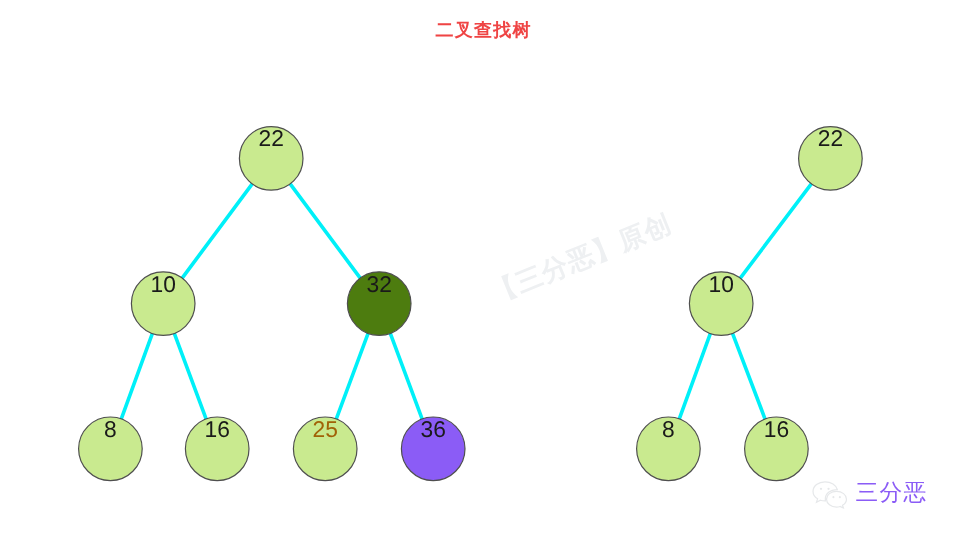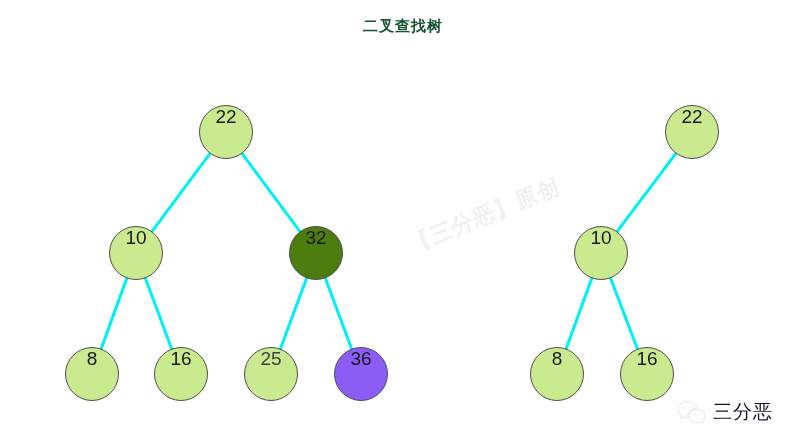--- a/index.html
+++ b/index.html
@@ -19,21 +19,21 @@
     overflow: hidden;
   }
   #title {
     position: absolute;
     left: 0;
     top: 17px;
     width: 806px;
     text-align: center;
     font-size: 15px;
     font-weight: bold;
-    color: #14532d;
+    color: #ef4444;
     letter-spacing: 1px;
     line-height: 18px;
     user-select: none;
   }
   #edge-layer {
     position: absolute;
     left: 0;
     top: 0;
     width: 806px;
     height: 444px;
@@ -74,21 +74,21 @@
     position: absolute;
     left: 676px;
     top: 400px;
     display: flex;
     align-items: center;
     gap: 7px;
     user-select: none;
   }
   #brand-name {
     font-size: 19px;
-    color: #0f172a;
+    color: #8b5cf6;
     letter-spacing: 1px;
     line-height: 20px;
   }
   #wechat-icon {
     width: 30px;
     height: 24px;
     display: block;
   }
 </style>
 </head>
@@ -119,21 +119,21 @@
       </div>
       <div class="node" style="left: 316px; top: 253px; background: #4d7c0f; border-color: rgb(79, 79, 79); color: rgb(26, 26, 26);">
         <span>32</span>
       </div>
       <div class="node" style="left: 92px; top: 374px; background: rgb(201, 234, 143); border-color: rgb(79, 79, 79); color: rgb(26, 26, 26);">
         <span>8</span>
       </div>
       <div class="node" style="left: 181px; top: 374px; background: rgb(201, 234, 143); border-color: rgb(79, 79, 79); color: rgb(26, 26, 26);">
         <span>16</span>
       </div>
-      <div class="node" style="left: 271px; top: 374px; background: rgb(201, 234, 143); border-color: rgb(79, 79, 79); color: #404040;">
+      <div class="node" style="left: 271px; top: 374px; background: rgb(201, 234, 143); border-color: rgb(79, 79, 79); color: #a16207;">
         <span>25</span>
       </div>
       <div class="node" style="left: 361px; top: 374px; background: #8b5cf6; border-color: rgb(79, 79, 79); color: rgb(26, 26, 26);">
         <span>36</span>
       </div>
       <div class="node" style="left: 692px; top: 132px; background: rgb(201, 234, 143); border-color: rgb(79, 79, 79); color: rgb(26, 26, 26);">
         <span>22</span>
       </div>
       <div class="node" style="left: 601px; top: 253px; background: rgb(201, 234, 143); border-color: rgb(79, 79, 79); color: rgb(26, 26, 26);">
         <span>10</span>

